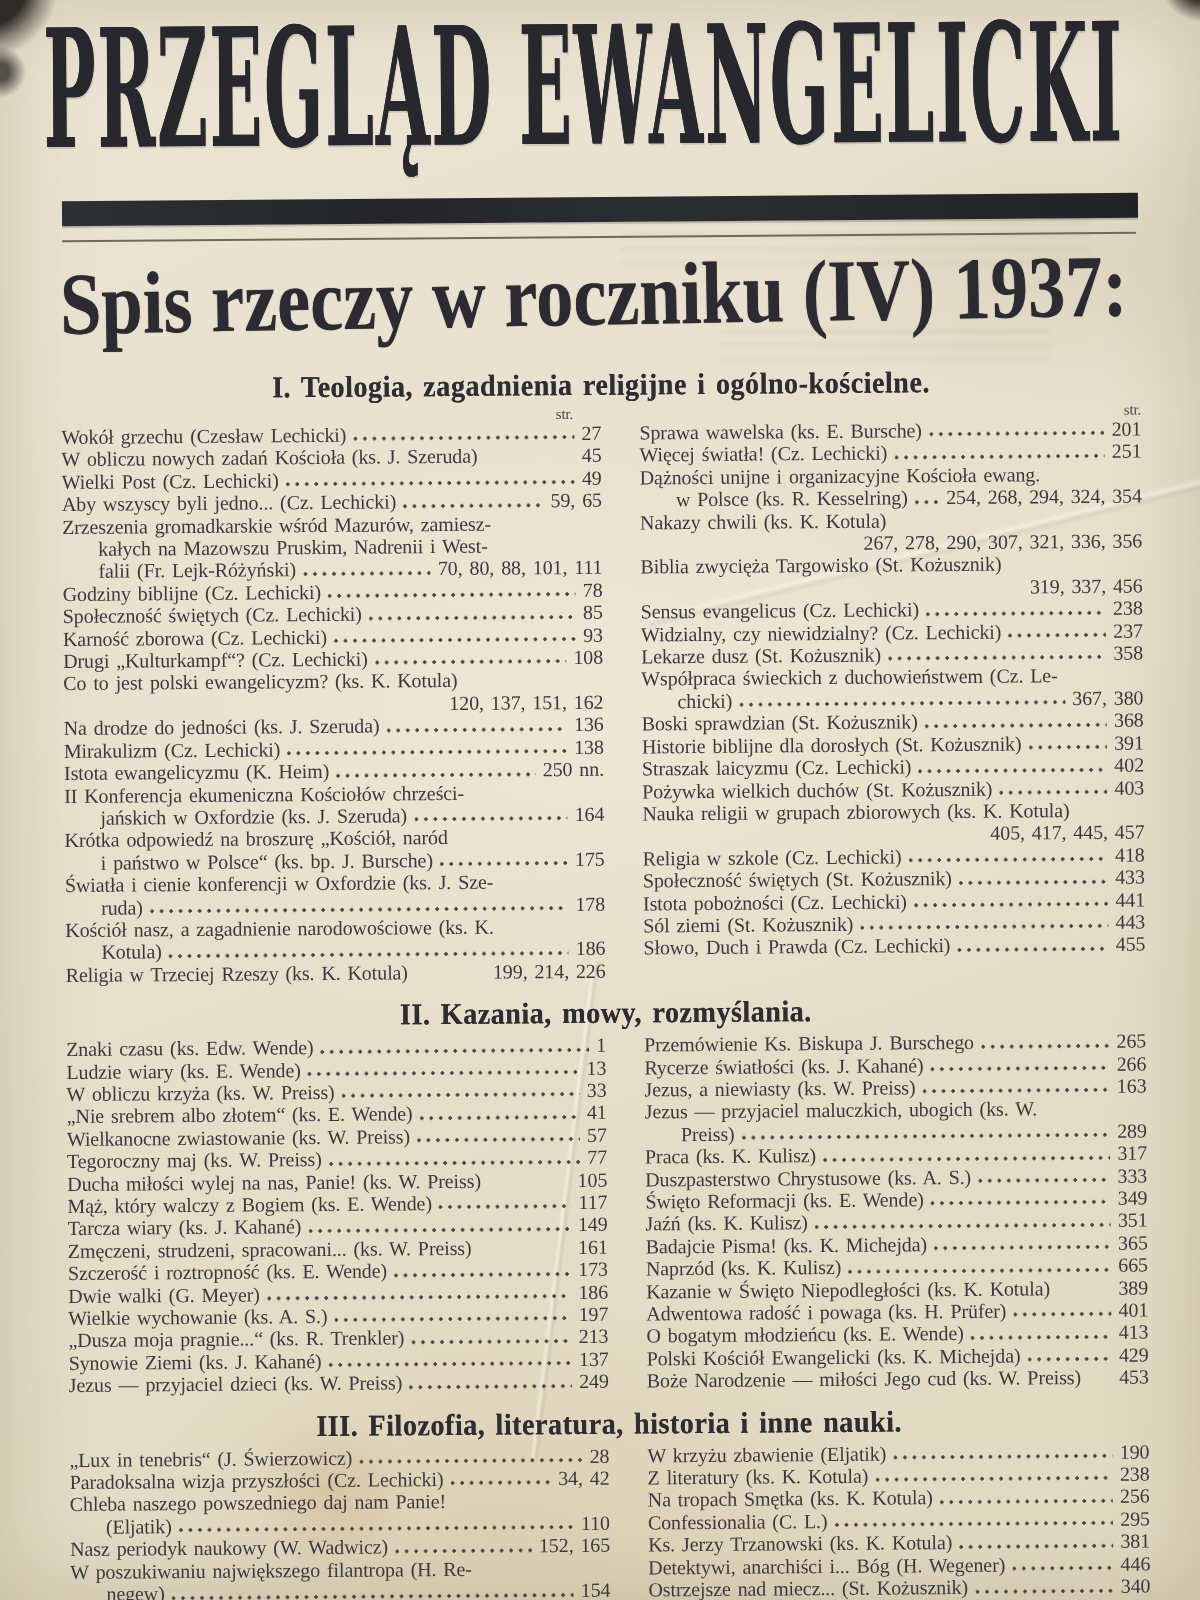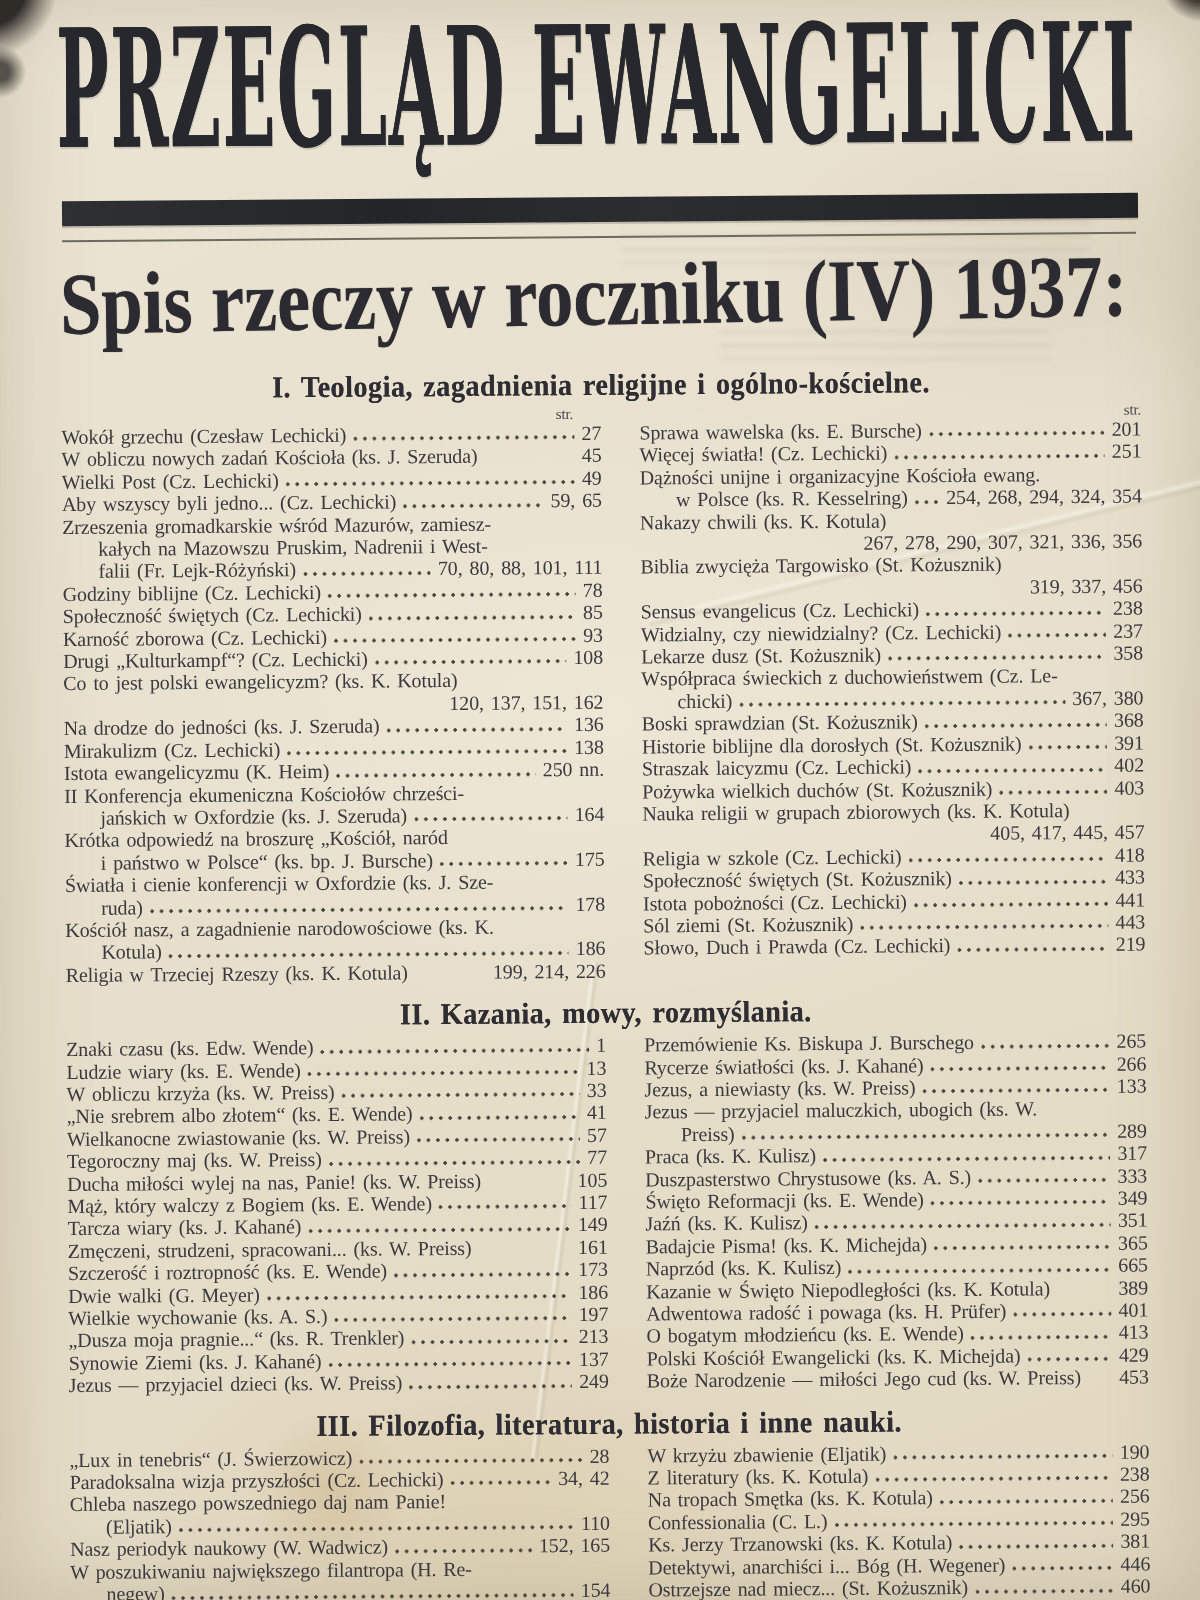--- a/index.html
+++ b/index.html
@@ -27,21 +27,21 @@
     transform:rotate(7deg);}
   .crease-2{left:640px;top:540px;width:620px;height:14px;
     background:linear-gradient(180deg,transparent,rgba(255,255,248,.4),rgba(130,112,75,.10),transparent);
     transform:rotate(-14deg);}
   .bleed{position:absolute;pointer-events:none;filter:blur(2px);opacity:.10;
     background:repeating-linear-gradient(180deg,#6a6654 0 3px,transparent 3px 14px);}
   .bleed-1{left:620px;top:206px;width:470px;height:58px;}
   .bleed-2{left:720px;top:330px;width:330px;height:30px;}
 
   
-  .masthead{position:absolute;left:56px;top:8px;width:1080px;height:180px;}
+  .masthead{position:absolute;left:43px;top:8px;width:1080px;height:180px;}
   .masthead-title{
     display:block;width:max-content;white-space:nowrap;
     font-family:"DejaVu Serif","Liberation Serif",serif;
     font-weight:bold;font-size:164px;line-height:1;
     letter-spacing:4px;color:#26282d;
     transform-origin:left top;
     text-shadow:0 0 1px rgba(30,30,35,.9), 2px 2px 0 rgba(35,35,40,.15);
   }
   .masthead-bar{position:absolute;left:62px;top:197px;width:1076px;height:25px;
     background:linear-gradient(90deg,#2e3034,#232529 30%,#2b2d31 55%,#212327);
@@ -331,21 +331,21 @@
                 <span class="p">441</span>
               </div>
               <div class="ln">
                 <span class="t">Sól ziemi (St. Kożusznik)</span>
                 <span class="sp dots"></span>
                 <span class="p">443</span>
               </div>
               <div class="ln">
                 <span class="t">Słowo, Duch i Prawda (Cz. Lechicki)</span>
                 <span class="sp dots"></span>
-                <span class="p">219</span>
+                <span class="p">455</span>
               </div>
             </div>
           </div>
         </section>
         <section class="toc-section">
           <h3 class="sec-heading">II. Kazania, mowy, rozmyślania.</h3>
           <div class="cols">
             <div class="col left">
               <div class="ln">
                 <span class="t">Znaki czasu (ks. Edw. Wende)</span>
@@ -435,21 +435,21 @@
                 <span class="p">265</span>
               </div>
               <div class="ln">
                 <span class="t">Rycerze światłości (ks. J. Kahané)</span>
                 <span class="sp dots"></span>
                 <span class="p">266</span>
               </div>
               <div class="ln">
                 <span class="t">Jezus, a niewiasty (ks. W. Preiss)</span>
                 <span class="sp dots"></span>
-                <span class="p">133</span>
+                <span class="p">163</span>
               </div>
               <div class="ln">
                 <span class="t">Jezus — przyjaciel maluczkich, ubogich (ks. W.</span>
                 <span class="sp"></span>
               </div>
               <div class="ln">
                 <span class="t ind">Preiss)</span>
                 <span class="sp dots"></span>
                 <span class="p">289</span>
               </div>
@@ -576,21 +576,21 @@
                 <span class="p">381</span>
               </div>
               <div class="ln">
                 <span class="t">Detektywi, anarchiści i... Bóg (H. Wegener)</span>
                 <span class="sp dots"></span>
                 <span class="p">446</span>
               </div>
               <div class="ln">
                 <span class="t">Ostrzejsze nad miecz... (St. Kożusznik)</span>
                 <span class="sp dots"></span>
-                <span class="p">460</span>
+                <span class="p">340</span>
               </div>
             </div>
           </div>
         </section>
       </div>
   </main>
 
 </div>
 
 </body></html>

